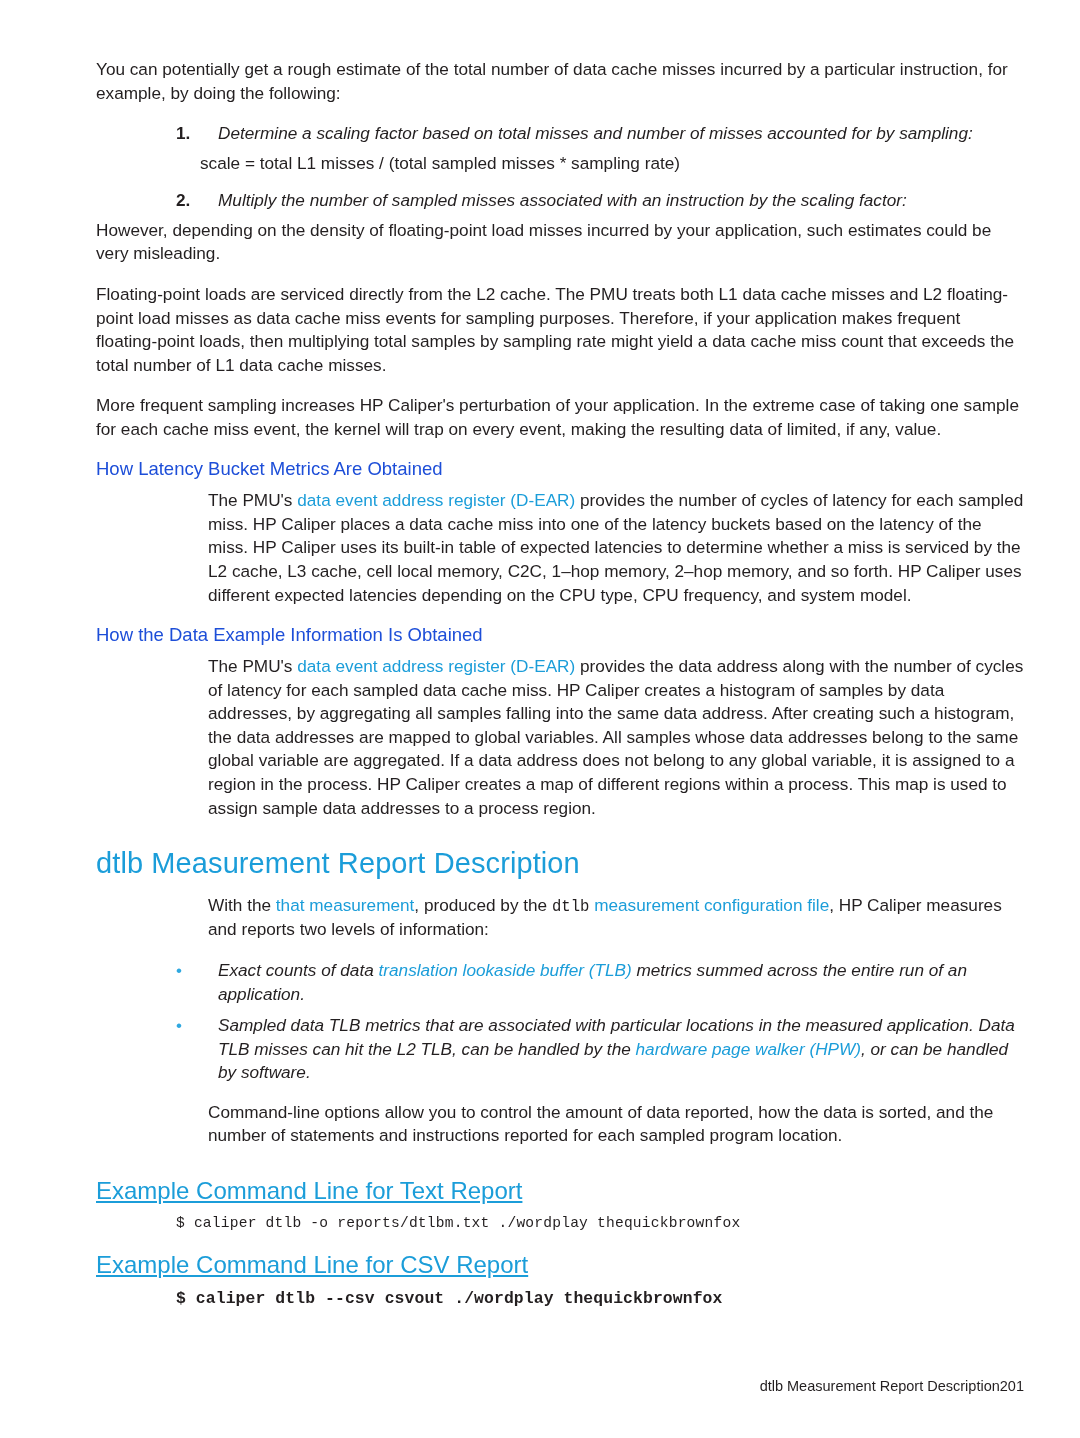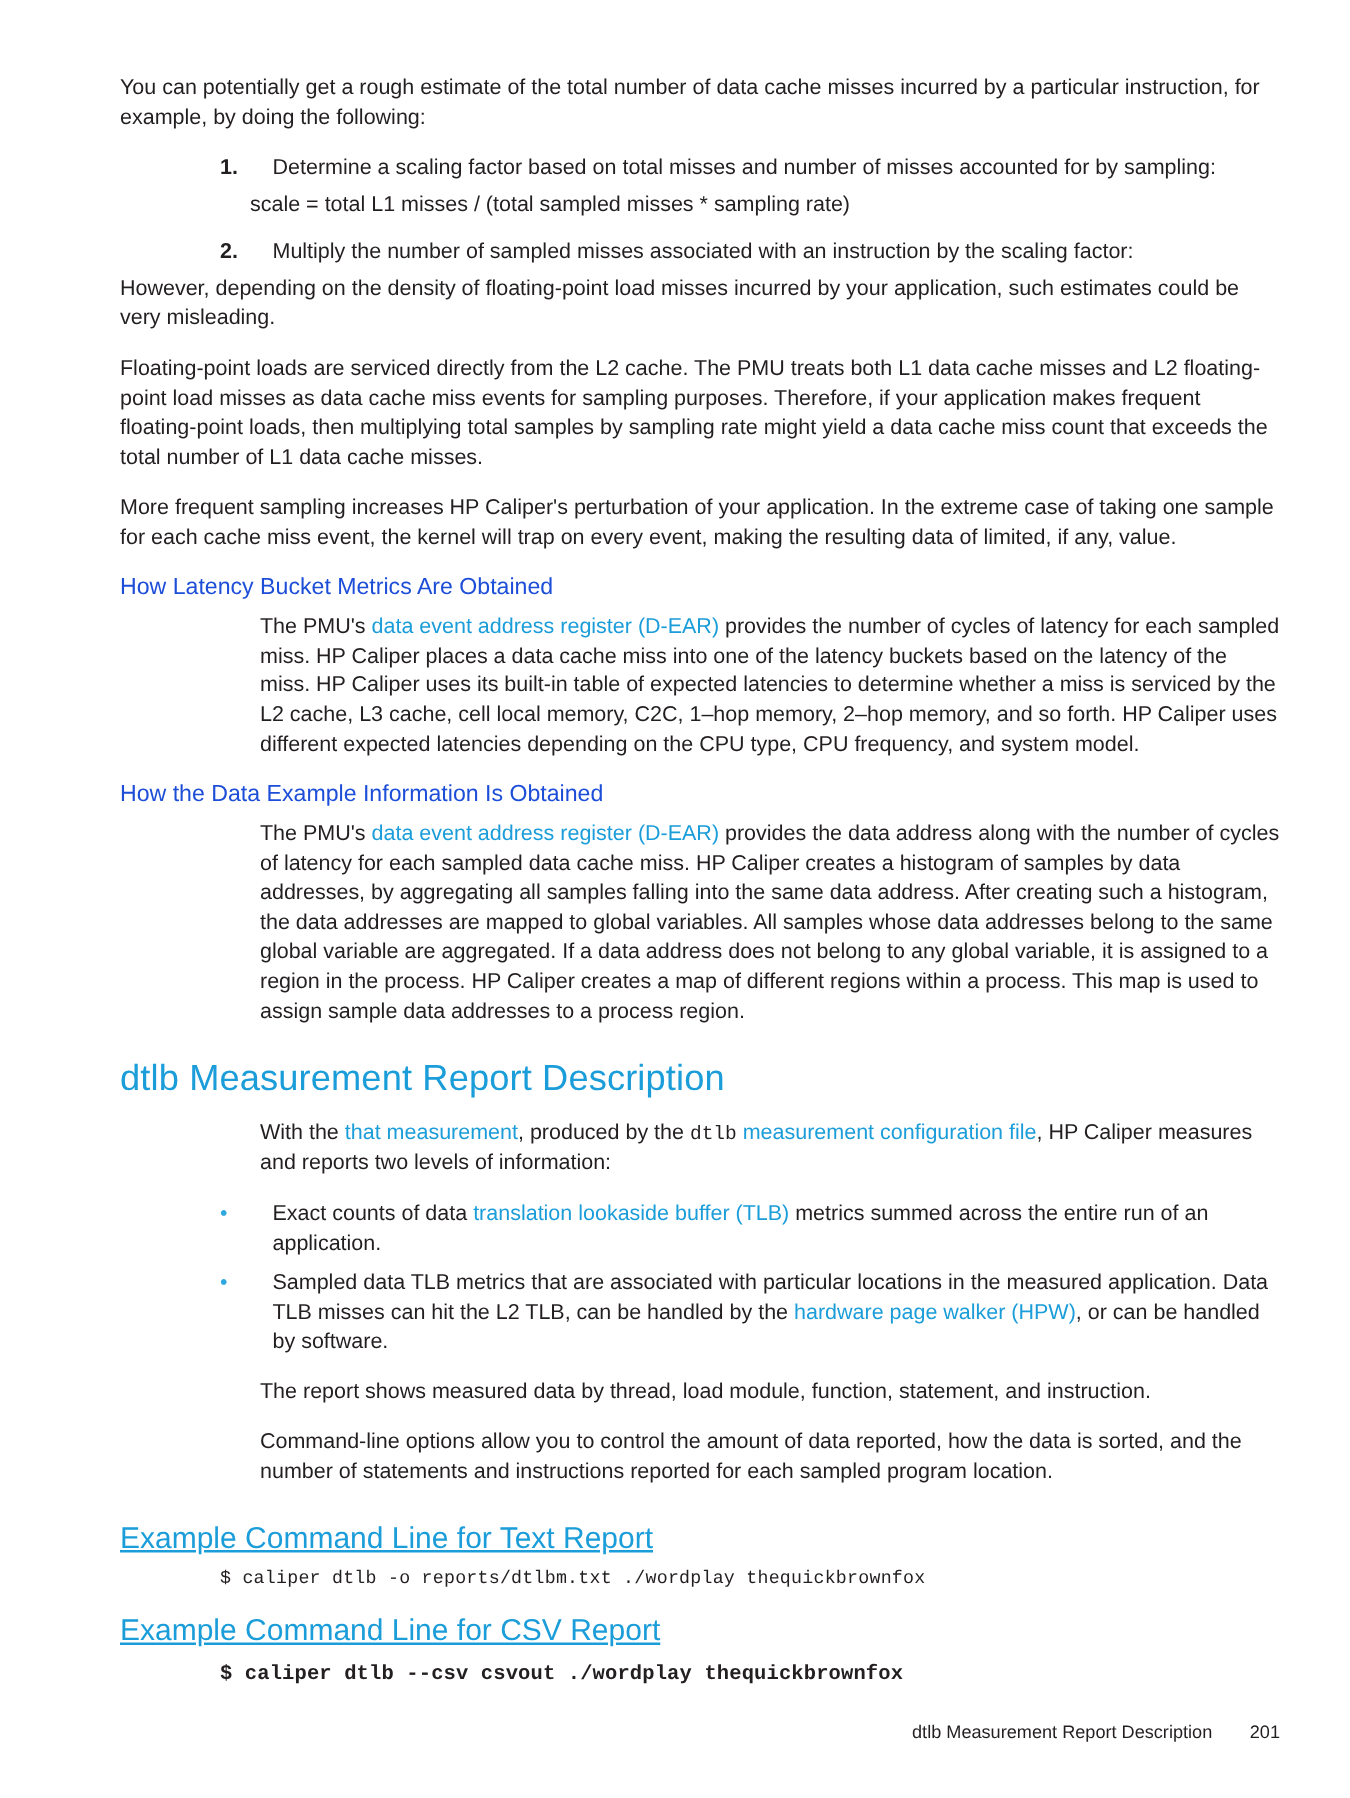--- a/index.html
+++ b/index.html
@@ -44,20 +44,21 @@
     line-height: 1.37;
   }
   .ol-num {
     width: 42px;
     flex: 0 0 42px;
     font-weight: bold;
     color: #231f20;
   }
   .ol-body {
     flex: 1;
+    font-style: italic;
   }
   .formula {
     margin-left: 104px;
     font-size: 17.2px;
     line-height: 1.37;
     margin-bottom: 14px;
   }
   .bullet-item {
     display: flex;
     margin-left: 80px;
@@ -116,21 +117,21 @@
   .footer {
     position: absolute;
     left: 0;
     top: 1378px;
     width: 1024px;
     text-align: right;
     font-size: 14.5px;
     color: #231f20;
   }
   .footer .pagenum {
-    margin-left: 30px;
+    margin-left: 0;
   }
   .sec-body { margin-left: 112px; }
   .spacer-sm { height: 10px; }
 </style>
 </head>
 <body>
 
 <div class="page">
   <div class="content">
 
@@ -168,21 +169,20 @@
       <span class="ol-body"><span>Exact counts of data </span><span class="link">translation lookaside buffer (TLB)</span><span> metrics summed across the entire run of an application.</span></span>
     </div>
 
     <div class="bullet-item">
       <span class="bullet-dot">•</span>
       <span class="ol-body"><span>Sampled data TLB metrics that are associated with particular locations in the measured application. Data TLB misses can hit the L2 TLB, can be handled by the </span><span class="link">hardware page walker (HPW)</span><span>, or can be handled by software.</span></span>
     </div>
 
     <div style="height:8px"></div>
 
-    <p class="body-text sec-body">The report shows measured data by thread, load module, function, statement, and instruction.</p>
     <p class="body-text sec-body">Command-line options allow you to control the amount of data reported, how the data is sorted, and the number of statements and instructions reported for each sampled program location.</p>
 
     <div style="height:12px"></div>
 
     <h2 class="cmd-head">Example Command Line for Text Report</h2>
     <div class="code-line">$ caliper dtlb  -o reports/dtlbm.txt ./wordplay thequickbrownfox</div>
 
     <h2 class="cmd-head">Example Command Line for CSV Report</h2>
     <div class="code-line bold">$ caliper dtlb --csv csvout ./wordplay thequickbrownfox</div>
 

